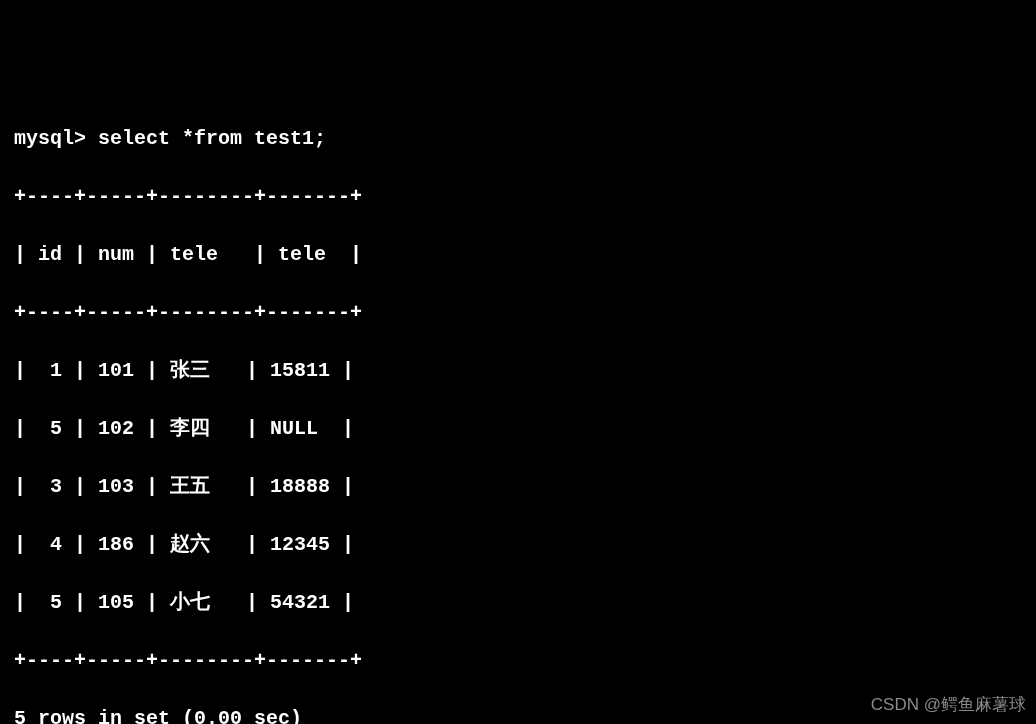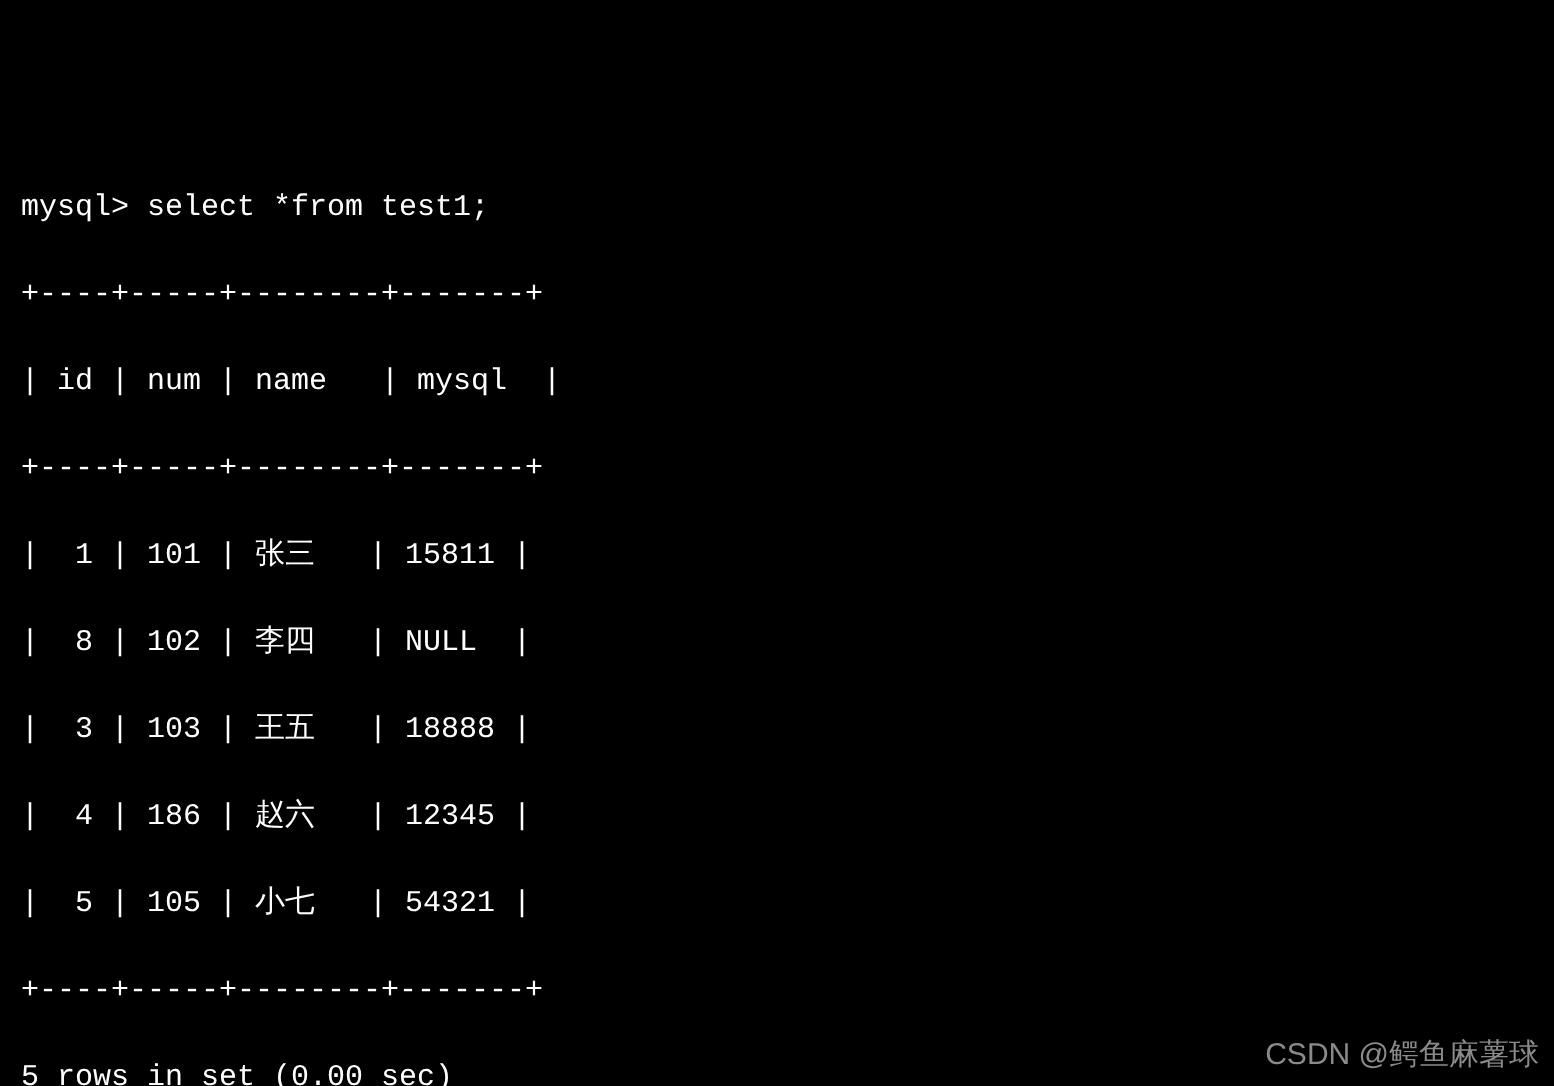--- a/index.html
+++ b/index.html
@@ -15,42 +15,43 @@
       line-height: 1.45;
       padding: 8px 14px;
       white-space: pre;
       width: 1036px;
       height: 724px;
       overflow: hidden;
       position: relative;
     }
     .terminal-line {
       display: block;
+      font-weight: bold;
     }
     .watermark {
       position: absolute;
       bottom: 6px;
       right: 10px;
       color: #8a8a8a;
-      font-size: 20px;
+      font-size: 17px;
       font-family: Arial, sans-serif;
       white-space: nowrap;
     }
   </style>
 </head>
 <body>
 
 
 
 <span class="terminal-line"><span>mysql&gt;</span> <span>select *from test1;</span></span>
 <span class="terminal-line">+----+-----+--------+-------+</span>
-<span class="terminal-line">| id | num | name   | mysql  |</span>
+<span class="terminal-line">| id | num | tele   | tele  |</span>
 <span class="terminal-line">+----+-----+--------+-------+</span>
 <span class="terminal-line">|  1 | 101 | 张三   | 15811 |</span>
-<span class="terminal-line">|  8 | 102 | 李四   | NULL  |</span>
+<span class="terminal-line">|  5 | 102 | 李四   | NULL  |</span>
 <span class="terminal-line">|  3 | 103 | 王五   | 18888 |</span>
 <span class="terminal-line">|  4 | 186 | 赵六   | 12345 |</span>
 <span class="terminal-line">|  5 | 105 | 小七   | 54321 |</span>
 <span class="terminal-line">+----+-----+--------+-------+</span>
 <span class="terminal-line">5 rows in set (0.00 sec)</span>
 
 
 
 
 

